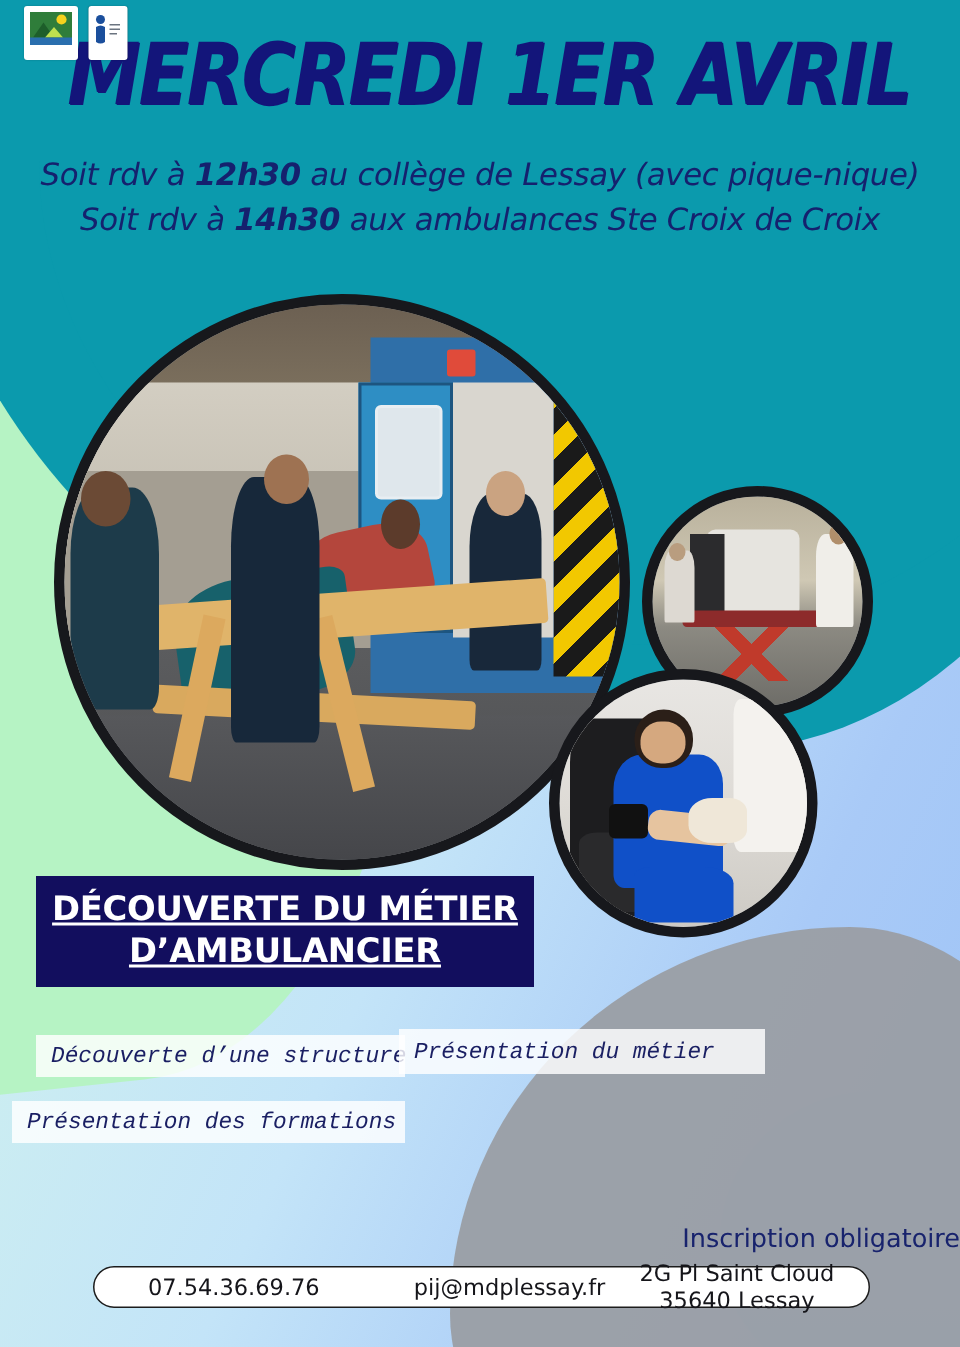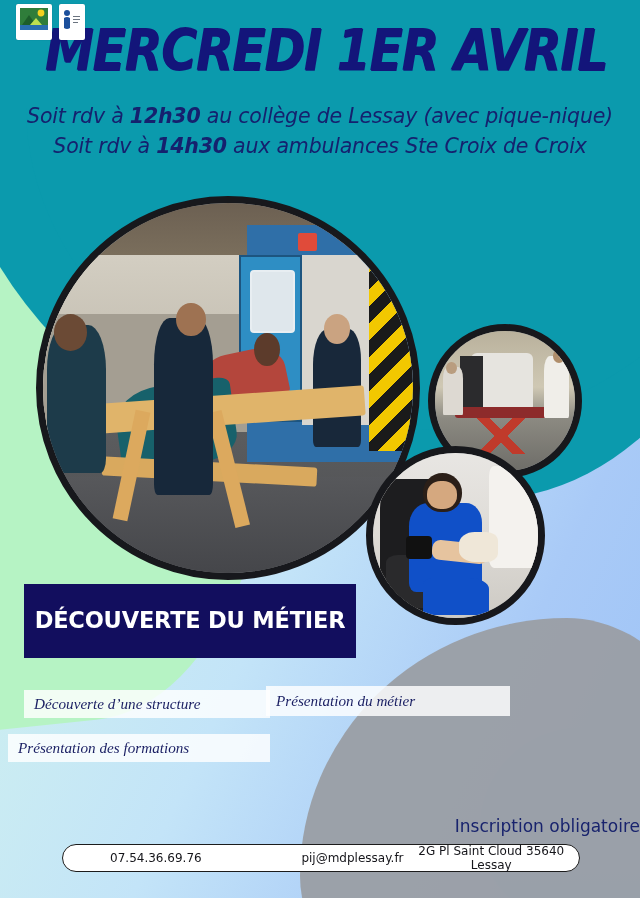--- a/index.html
+++ b/index.html
@@ -155,49 +155,49 @@
 
   
   .title-box{
     position:absolute;left:24px;top:584px;width:332px;height:74px;
     background:#120e5e;z-index:12;
     display:flex;flex-direction:column;align-items:center;justify-content:center;
   }
   .title-line{
     color:#ffffff;font-family:"DejaVu Sans",sans-serif;
     font-weight:bold;font-size:22.5px;letter-spacing:-.2px;
-    line-height:1.24;white-space:nowrap;
+    line-height:1.24;white-space:nowrap;text-decoration:underline;
   }
 
   
   .pill{
     position:absolute;z-index:12;
     background:rgba(255,255,255,.82);
     color:#1a1f63;
-    font-family:Liberation Serif, serif;
+    font-family:Liberation Mono, monospace;
     font-style:italic;font-size:15.2px;
     display:flex;align-items:center;
     padding:0 10px;
     white-space:nowrap;
   }
   .p1{left:24px;top:690px;width:226px;height:28px;}
   .p2{left:266px;top:686px;width:224px;height:30px;}
   .p3{left:8px;top:734px;width:242px;height:28px;}
   .p4{left:266px;top:732px;width:294px;height:30px;}
 
   
   .insc{
     position:absolute;left:0;right:0;top:816px;text-align:right;z-index:12;
     font-family:"DejaVu Sans",sans-serif;font-size:17px;color:#18236d;
   }
   .contact{
     position:absolute;left:62px;top:844px;width:516px;height:26px;z-index:12;
     background:#ffffff;border:1.5px solid #1c1c1c;border-radius:14px;
     display:flex;align-items:center;
-    font-family:"DejaVu Sans",sans-serif;font-size:12px;color:#15151a;
+    font-family:"DejaVu Sans",sans-serif;font-size:15px;color:#15151a;
   }
   .contact span{display:block;}
   .ct-phone{width:36%;text-align:center;}
   .ct-mail{width:30%;text-align:right;}
   .ct-addr{width:34%;text-align:center;}
 </style>
 </head>
 <body>
 
 <div class="poster">
@@ -291,20 +291,21 @@
       <div class="b-head"></div>
         <div class="b-face"></div>
       <div class="b-cuff"></div>
         <div class="b-arm"></div>
         <div class="b-glove"></div>
     </div>
   </div>
 
   <div class="title-box">
     <div class="title-line">DÉCOUVERTE DU MÉTIER</div>
+    <div class="title-line">D’AMBULANCIER</div>
   </div>
 
   <div class="pill p1">Découverte d’une structure</div>
   <div class="pill p2">Présentation du métier</div>
   <div class="pill p3">Présentation des formations</div>
 
   <div class="insc">Inscription obligatoire</div>
   <div class="contact">
     <span class="ct-phone">07.54.36.69.76</span>
     <span class="ct-mail">pij@mdplessay.fr</span>

